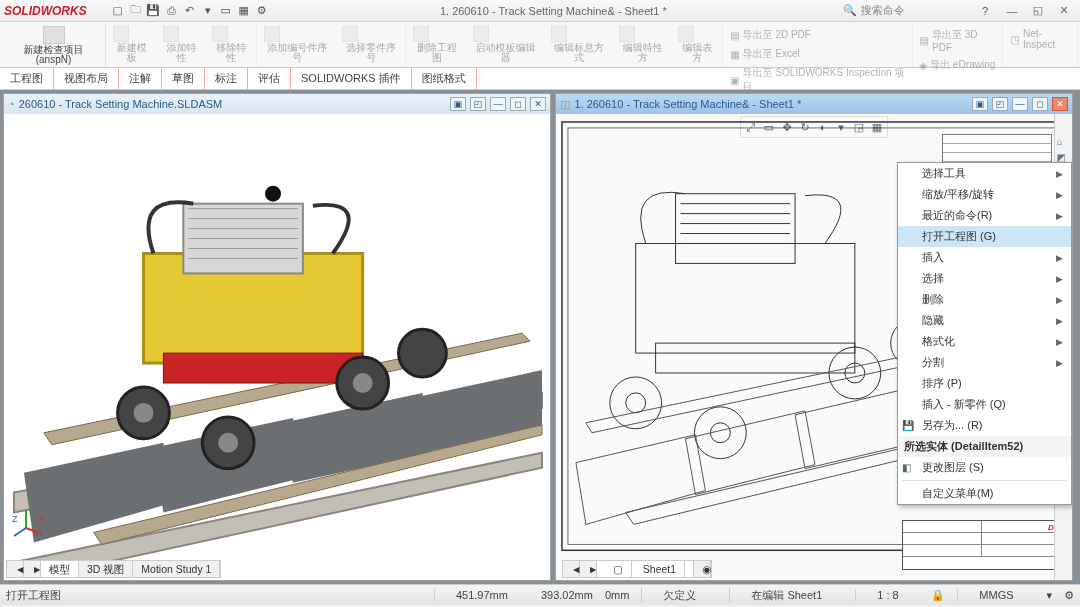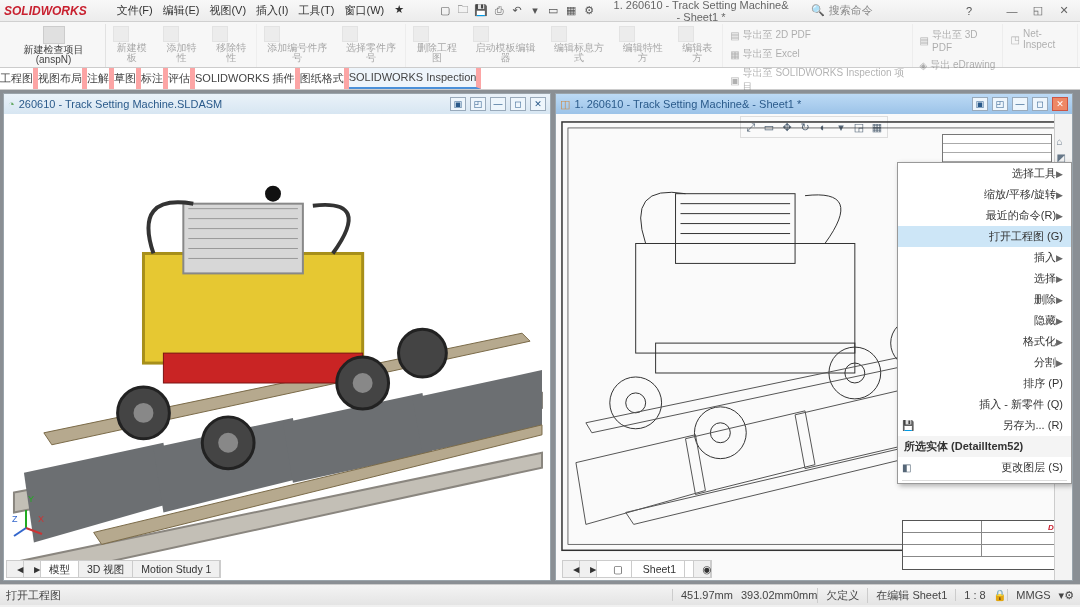--- a/index.html
+++ b/index.html
@@ -1,19 +1,19 @@
 <!DOCTYPE html>
 <html><head>
   <meta charset="utf-8">
   <style>
     * { box-sizing: border-box; margin: 0; padding: 0; font-family: "Microsoft YaHei", Arial, sans-serif; }
     body { width: 1080px; height: 607px; background: #f0f0f0; overflow: hidden; font-size: 11px; color: #333; }
     
     
-    .titlebar { height: 22px; background: linear-gradient(#f8f8f8,#ececec); display: flex; align-items: center; padding: 0 4px; border-bottom: 1px solid #d0d0d0; gap: 16px; }
+    .titlebar { height: 22px; background: linear-gradient(#f8f8f8,#ececec); display: flex; align-items: center; padding: 0 4px; border-bottom: 1px solid #d0d0d0; }
     .sw-logo { color: #c8202f; font-weight: bold; font-style: italic; font-size: 12px; margin-right: 10px; }
     .menubar { display: flex; gap: 2px; }
     .menubar span { padding: 2px 4px; cursor: default; }
     .qat { display: flex; gap: 4px; margin-left: 14px; align-items: center; }
     .qat-ico { width: 14px; height: 14px; display: inline-flex; align-items: center; justify-content: center; color: #555; font-size: 11px; }
     .title-center { flex: 1; text-align: center; color: #666; font-size: 11px; }
     .search-box { display: flex; align-items: center; gap: 4px; color: #888; width: 140px; border: 1px solid transparent; padding: 1px 4px; }
     .win-controls { display: flex; gap: 2px; margin-left: 8px; }
     .win-btn { width: 24px; height: 16px; display: flex; align-items: center; justify-content: center; color: #666; }
     
@@ -23,21 +23,21 @@
     .rib-ico { width: 22px; height: 22px; background: #e0e0e0; border: 1px solid #ccc; margin-bottom: 1px; }
     .rib-ico.sm { width: 16px; height: 16px; }
     .rib-lbl { font-size: 10px; color: #444; line-height: 10px; text-align: center; }
     .rib-row { display: flex; gap: 12px; align-items: flex-start; }
     .rib-mini { display: flex; align-items: center; gap: 3px; font-size: 10px; color: #555; padding: 2px 0; }
     .rib-col { display: flex; flex-direction: column; gap: 1px; }
     .disabled { opacity: 0.45; }
     
     
     .tabstrip { height: 22px; background: #fff; border-bottom: 1px solid #ccc; display: flex; align-items: stretch; }
-    .tab { padding: 3px 0; border-right: 5px solid #fca5a5; font-size: 11px; color: #444; cursor: default; }
+    .tab { padding: 3px 10px; border-right: 1px solid #fca5a5; font-size: 11px; color: #444; cursor: default; }
     .tab.active { background: #eef5fb; border-bottom: 2px solid #4a90d9; }
     
     
     .mdi { position: relative; height: 494px; background: #8a8f94; display: flex; gap: 4px; padding: 3px; }
     .mdi-win { background: #fff; border: 1px solid #9aa4ab; display: flex; flex-direction: column; position: relative; }
     .mdi-win.left { width: 548px; }
     .mdi-win.right { width: 518px; }
     .mdi-title { height: 20px; background: linear-gradient(#eaf2f9,#d7e6f2); display: flex; align-items: center; padding: 0 4px; font-size: 11px; color: #2a5a8a; gap: 4px; }
     .mdi-title.active { background: linear-gradient(#bcdaf5,#9cc3e8); }
     .mdi-title .spacer { flex: 1; }
@@ -55,61 +55,52 @@
     .bottom-tabs span { padding: 2px 8px; border-right: 1px solid #ccc; }
     .bottom-tabs .arrow { width: 14px; text-align: center; }
     .bottom-tabs .active { background: #fff; }
     
     
     .view-tb { position: absolute; top: 2px; left: 50%; transform: translateX(-50%); display: flex; gap: 2px; background: rgba(250,250,250,.9); padding: 2px; border: 1px solid #ddd; }
     .view-tb span { width: 16px; height: 16px; display: flex; align-items: center; justify-content: center; color: #567; font-size: 11px; }
     
     
     .ctx-menu { position: absolute; right: 0; top: 48px; width: 175px; background: #fff; border: 1px solid #999; box-shadow: 2px 2px 5px rgba(0,0,0,.3); z-index: 10; font-size: 11px; }
-    .ctx-item { padding: 3px 8px 3px 24px; position: relative; display: flex; justify-content: flex-end; align-items: center; }
+    .ctx-item { padding: 3px 8px 3px 24px; position: relative; display: flex; justify-content: space-between; align-items: center; }
     .ctx-item:hover, .ctx-item.hl { background: #cde6f7; }
     .ctx-item .arr { color: #666; font-size: 9px; }
     .ctx-sep { height: 1px; background: #ddd; margin: 2px 4px; }
     .ctx-head { padding: 3px 6px; font-weight: bold; background: #f4f4f4; }
     .ctx-ico { position: absolute; left: 4px; width: 14px; height: 14px; font-size: 10px; color: #567; display: flex; align-items: center; }
     
     
     .titleblock { position: absolute; right: 10px; bottom: 10px; width: 160px; height: 50px; border: 1px solid #555; background: #fff; font-size: 7px; }
     .titleblock .tb-row { border-bottom: 1px solid #888; height: 12px; display: flex; }
     .titleblock .tb-cell { border-right: 1px solid #888; flex: 1; }
     .titleblock .tb-logo { position: absolute; right: 2px; top: 2px; font-size: 8px; color: #c8202f; font-style: italic; font-weight: bold; }
     .small-tb { position: absolute; right: 20px; top: 20px; width: 110px; border: 1px solid #777; background: #fff; font-size: 7px; }
     .small-tb div { border-bottom: 1px solid #aaa; height: 9px; }
     
     
     .sidebar-r { position: absolute; right: 0; top: 0; width: 18px; height: 100%; background: #f3f3f3; border-left: 1px solid #ccc; display: flex; flex-direction: column; gap: 2px; padding-top: 22px; align-items: center; }
     .sidebar-r span { width: 14px; height: 14px; font-size: 10px; color: #678; }
     
     
-    .statusbar { height: 21px; background: linear-gradient(#f4f4f4,#e4e4e4); border-top: 1px solid #ccc; display: flex; align-items: center; font-size: 11px; color: #444; padding: 0 6px; }
+    .statusbar { height: 21px; background: linear-gradient(#f4f4f4,#e4e4e4); border-top: 1px solid #ccc; display: flex; align-items: center; font-size: 11px; color: #444; padding: 0 6px; gap: 12px; }
     .statusbar .sp { flex: 1; }
-    .statusbar .seg { border-left: 1px solid #ccc; padding: 0 8px; }
+    .statusbar .seg { border-left: 1px solid #ccc; padding: 0 21px; }
     
     
     .machine-svg { position: absolute; inset: 0; }
   </style>
 </head>
 <body>
 
 <div class="titlebar">
   <span class="sw-logo"><span>SOLIDWORKS</span></span>
-  <div class="menubar">
-    <span>文件(F)</span>
-    <span>编辑(E)</span>
-    <span>视图(V)</span>
-    <span>插入(I)</span>
-    <span>工具(T)</span>
-    <span>窗口(W)</span>
-    <span>★</span>
-  </div>
   <div class="qat">
     <span class="qat-ico">▢</span>
     <span class="qat-ico">🗀</span>
     <span class="qat-ico">💾</span>
     <span class="qat-ico">⎙</span>
     <span class="qat-ico">↶</span>
     <span class="qat-ico">▾</span>
     <span class="qat-ico">▭</span>
     <span class="qat-ico">▦</span>
     <span class="qat-ico">⚙</span>
@@ -222,21 +213,20 @@
 
 <div class="tabstrip">
   <div class="tab">工程图</div>
   <div class="tab">视图布局</div>
   <div class="tab">注解</div>
   <div class="tab">草图</div>
   <div class="tab">标注</div>
   <div class="tab">评估</div>
   <div class="tab">SOLIDWORKS 插件</div>
   <div class="tab">图纸格式</div>
-  <div class="tab active">SOLIDWORKS Inspection</div>
 </div>
 
 <div class="mdi">
 
   <div class="mdi-win left">
     <div class="mdi-title">
       <span style="color:#6a6">◔</span>
       <span>260610 - Track Setting Machine.SLDASM</span>
       <span class="spacer"></span>
       <span class="mdi-tbtn">▣</span>
@@ -437,20 +427,23 @@
         <div class="ctx-item">
             <span class="ctx-ico">💾</span>
             <span>另存为... (R)</span>
           </div>
         <div class="ctx-head">所选实体 (DetailItem52)</div>
         <div class="ctx-item">
             <span class="ctx-ico">◧</span>
             <span>更改图层 (S)</span>
           </div>
         <div class="ctx-sep"></div>
+        <div class="ctx-item">
+            <span>自定义菜单(M)</span>
+          </div>
       </div>
 
       <div class="sidebar-r">
         <span>⌂</span>
         <span>◩</span>
         <span>🗀</span>
         <span>◫</span>
         <span>◑</span>
         <span>⋯</span>
       </div>

